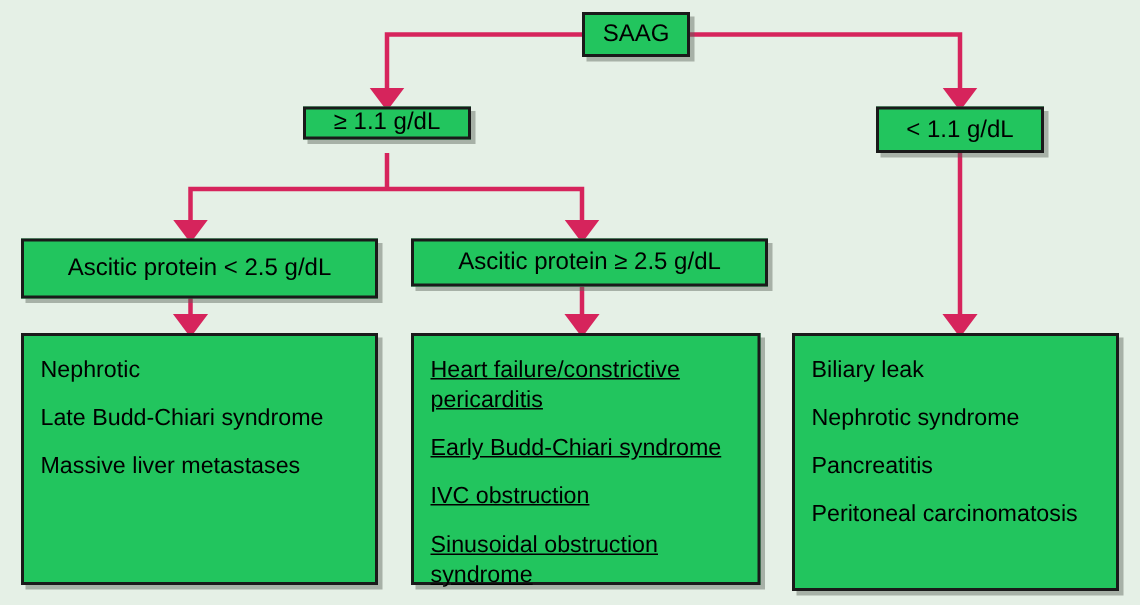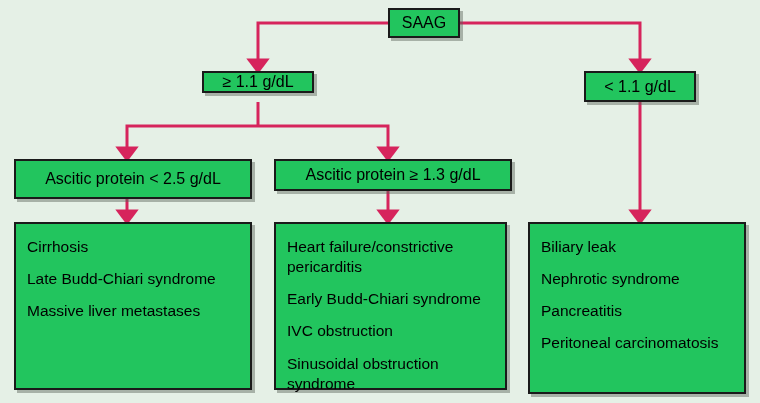--- a/index.html
+++ b/index.html
@@ -58,21 +58,21 @@
   .listbox .row:last-child {
     margin-bottom: 0;
   }
   
   #node-saag        { left: 388px; top: 8px;   width: 72px;  height: 30px; }
   #node-high-saag   { left: 202px; top: 71px;  width: 112px; height: 22px; }
   #node-low-saag    { left: 584px; top: 71px;  width: 112px; height: 31px; }
   #node-protein-low { left: 14px;  top: 159px; width: 238px; height: 40px; }
   #node-protein-high{ left: 274px; top: 159px; width: 238px; height: 32px; }
   #list-low-protein { left: 14px;  top: 222px; width: 238px; height: 168px; }
-  #list-high-protein{ left: 274px; top: 222px; width: 233px; height: 168px; }
+  #list-high-protein{ left: 274px; top: 222px; width: 233px; height: 168px; text-decoration: underline; }
   #list-low-saag    { left: 528px; top: 222px; width: 218px; height: 172px; }
 </style>
 </head>
 <body>
 
 <div id="diagram">
 
   <svg id="connectors" viewBox="0 0 760 403" width="760" height="403" aria-hidden="true">
     <defs>
       <marker id="arrowhead" markerWidth="9" markerHeight="9" refX="1.2" refY="4.5" orient="auto" markerUnits="strokeWidth">
@@ -107,25 +107,25 @@
 
   <div class="node pill" id="node-low-saag">
     <span>&lt; 1.1 g/dL</span>
   </div>
 
   <div class="node pill" id="node-protein-low">
     <span>Ascitic protein &lt; 2.5 g/dL</span>
   </div>
 
   <div class="node pill" id="node-protein-high">
-    <span>Ascitic protein ≥ 1.3 g/dL</span>
+    <span>Ascitic protein ≥ 2.5 g/dL</span>
   </div>
 
   <div class="node listbox" id="list-low-protein">
-    <div class="row">Cirrhosis</div>
+    <div class="row">Nephrotic</div>
     <div class="row">Late Budd-Chiari syndrome</div>
     <div class="row">Massive liver metastases</div>
   </div>
 
   <div class="node listbox" id="list-high-protein">
     <div class="row">Heart failure/constrictive pericarditis</div>
     <div class="row">Early Budd-Chiari syndrome</div>
     <div class="row">IVC obstruction</div>
     <div class="row">Sinusoidal obstruction syndrome</div>
   </div>

